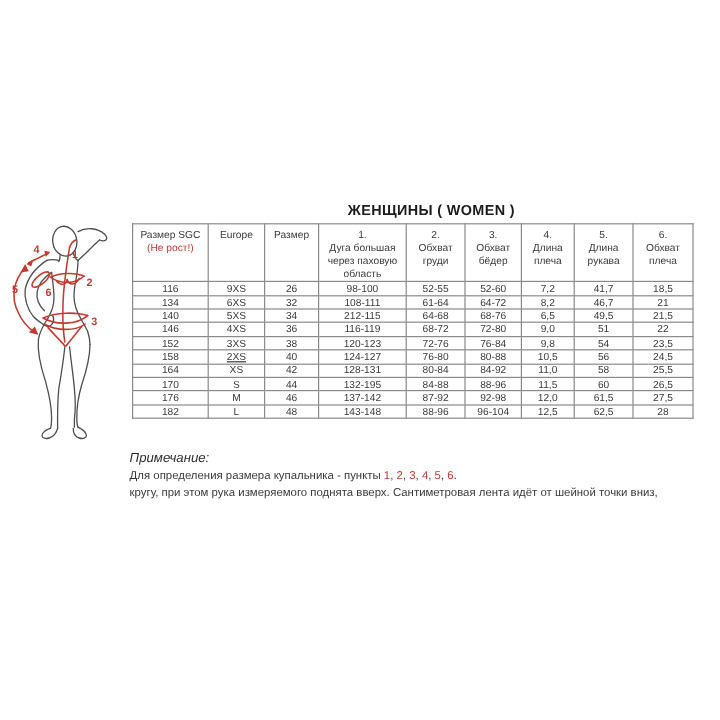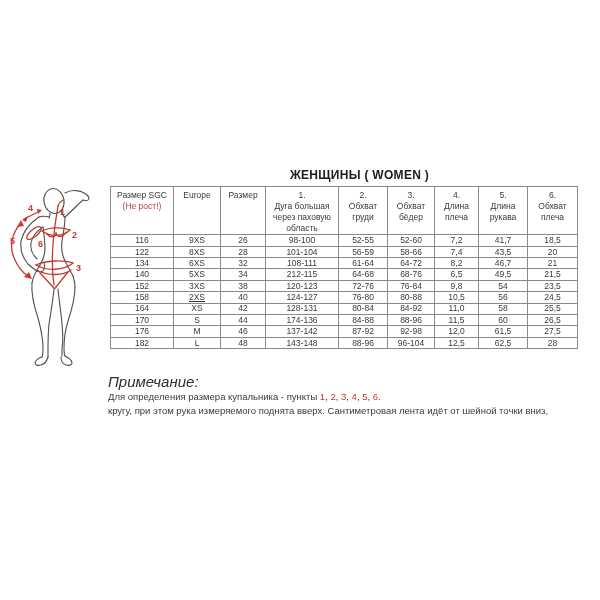--- a/index.html
+++ b/index.html
@@ -28,21 +28,21 @@
   .size-table th,.size-table td{
     border:1px solid #8a8a8a;text-align:center;padding:0;font-weight:normal;
   }
   .size-table thead th{vertical-align:top;padding-top:3px;height:44px;line-height:1.3;}
   .size-table tbody td{height:10.4px;line-height:1;vertical-align:middle;}
   .red{color:#c43a31;}
   .notes{
     position:absolute;left:108px;top:375px;width:484px;
     font-size:9.5px;line-height:14.2px;color:#3a3a3a;
   }
-  .notes-heading{font-style:italic;font-size:15px;color:#2e2e2e;margin-bottom:1px;}
+  .notes-heading{font-style:italic;font-size:11px;color:#2e2e2e;margin-bottom:1px;}
   .u{text-decoration:underline;}
 </style>
 </head>
 <body>
 
 <div class="page">
 
   <h1 class="title">ЖЕНЩИНЫ ( WOMEN )</h1>
 
   <div class="figure">
@@ -156,31 +156,20 @@
           <td>9XS</td>
           <td>26</td>
           <td>98-100</td>
           <td>52-55</td>
           <td>52-60</td>
           <td>7,2</td>
           <td>41,7</td>
           <td>18,5</td>
         </tr>
         <tr>
-          <td>122</td>
-          <td>8XS</td>
-          <td>28</td>
-          <td>101-104</td>
-          <td>56-59</td>
-          <td>58-66</td>
-          <td>7,4</td>
-          <td>43,5</td>
-          <td>20</td>
-        </tr>
-        <tr>
           <td>134</td>
           <td>6XS</td>
           <td>32</td>
           <td>108-111</td>
           <td>61-64</td>
           <td>64-72</td>
           <td>8,2</td>
           <td>46,7</td>
           <td>21</td>
         </tr>
@@ -189,20 +178,31 @@
           <td>5XS</td>
           <td>34</td>
           <td>212-115</td>
           <td>64-68</td>
           <td>68-76</td>
           <td>6,5</td>
           <td>49,5</td>
           <td>21,5</td>
         </tr>
         <tr>
+          <td>146</td>
+          <td>4XS</td>
+          <td>36</td>
+          <td>116-119</td>
+          <td>68-72</td>
+          <td>72-80</td>
+          <td>9,0</td>
+          <td>51</td>
+          <td>22</td>
+        </tr>
+        <tr>
           <td>152</td>
           <td>3XS</td>
           <td>38</td>
           <td>120-123</td>
           <td>72-76</td>
           <td>76-84</td>
           <td>9,8</td>
           <td>54</td>
           <td>23,5</td>
         </tr>
@@ -225,21 +225,21 @@
           <td>80-84</td>
           <td>84-92</td>
           <td>11,0</td>
           <td>58</td>
           <td>25,5</td>
         </tr>
         <tr>
           <td>170</td>
           <td>S</td>
           <td>44</td>
-          <td>174-136</td>
+          <td>132-195</td>
           <td>84-88</td>
           <td>88-96</td>
           <td>11,5</td>
           <td>60</td>
           <td>26,5</td>
         </tr>
         <tr>
           <td>176</td>
           <td>M</td>
           <td>46</td>

